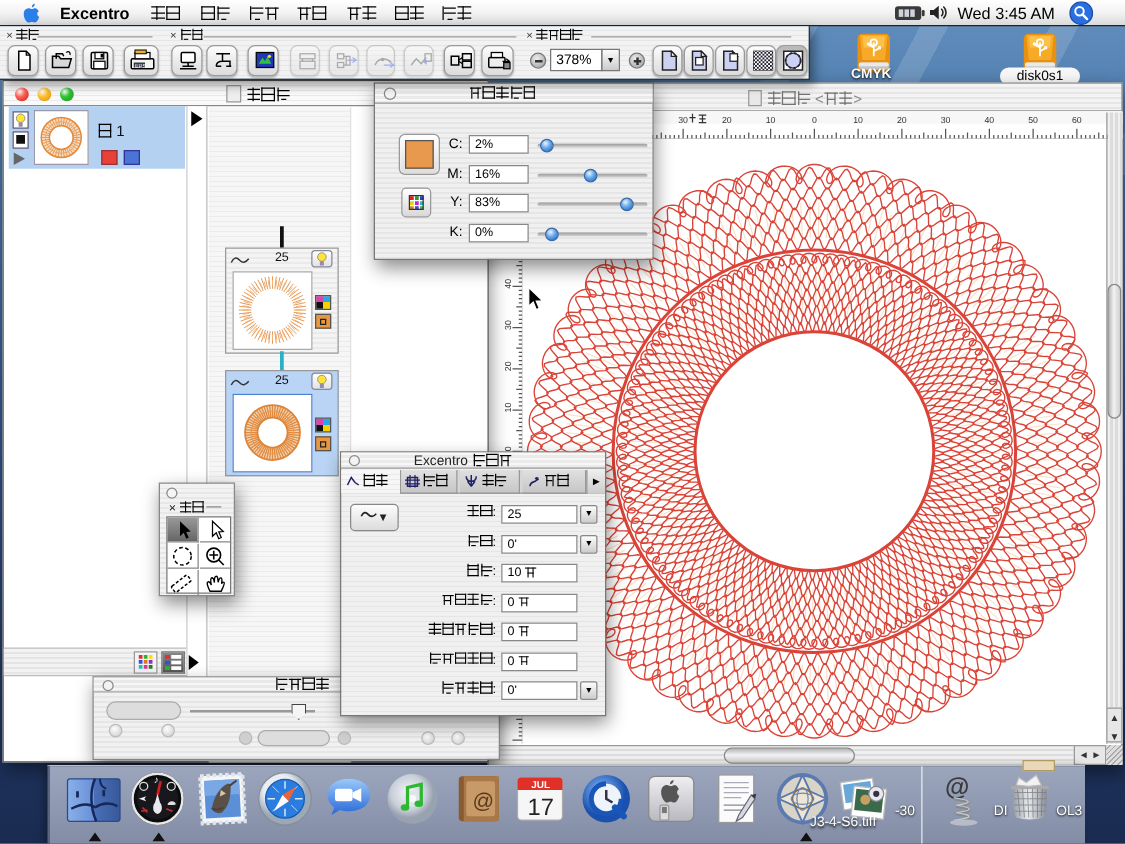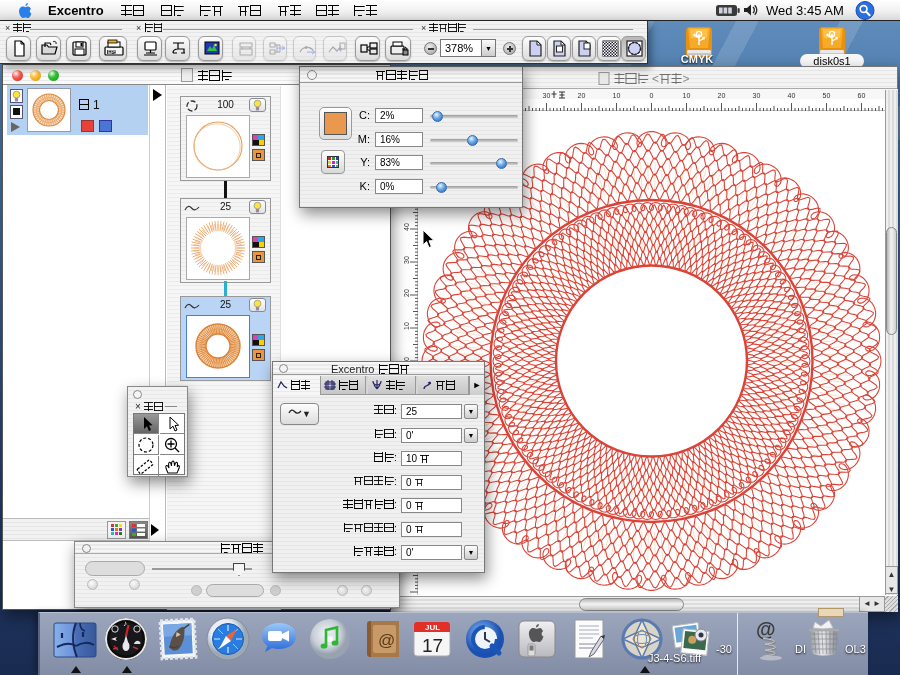--- a/index.html
+++ b/index.html
@@ -148,38 +148,20 @@
           <circle cx="21" cy="21" r="9.5" fill="none" stroke="#e08a40" stroke-width="1.2"></circle>
           <circle cx="21" cy="21" r="12.7" fill="none" stroke="#eaa668" stroke-width=".8"></circle>
         </svg></div>
 <div class="abs" style="left:71px;top:13px;font-size:12px;color:#111"><span class="cj cjB"></span> 1</div>
 <div class="abs" style="left:74px;top:35px;width:13px;height:12px;background:#e8413a;border:1px solid #933"></div>
 <div class="abs" style="left:92px;top:35px;width:13px;height:12px;background:#4a75d4;border:1px solid #339"></div>
 </div>
 <div class="abs" style="left:146px;top:20px;width:17px;height:461px;background:#fff;border-left:1px solid #ccc;border-right:1px solid #bbb"></div>
 <div class="abs" style="left:150px;top:24px;width:0;height:0;border-left:9px solid #000;border-top:6px solid transparent;border-bottom:6px solid transparent"></div>
 <div class="abs" style="left:164px;top:21px;width:114px;height:524px;background:repeating-linear-gradient(180deg,#f6f6f6 0 3px,#ebebeb 3px 4px);border-right:1px solid #e0e0e0"></div>
-<div class="abs" style="left:177px;top:31px;width:91px;height:85px;background:repeating-linear-gradient(180deg,#f4f4f4 0 3px,#eaeaea 3px 4px);border:1px solid #999">
-      <svg class="abs" style="left:4px;top:3px" width="14" height="12" viewBox="0 0 14 12">
-        <circle cx="7" cy="6" r="5" fill="none" stroke="#333" stroke-dasharray="5 2.2" stroke-width="1.3"></circle>
-      </svg>
-      <div class="abs" style="left:0;top:2px;width:100%;text-align:center;font-size:10px;color:#111">100</div>
-      <div class="abs" style="left:68px;top:1px;width:17px;height:14px;border:1px solid #889;background:linear-gradient(180deg,#fff,#e2e2e2);border-radius:3px;text-align:center;font-size:8px;line-height:13px"><svg width="11" height="13" viewBox="0 0 11 13" style="vertical-align:0px">
-          <circle cx="5.5" cy="4.6" r="3.4" fill="#ffe33a" stroke="#997" stroke-width=".8"></circle>
-          <rect x="3.9" y="8" width="3.2" height="3.4" fill="#98a"></rect>
-        </svg></div>
-      <div class="abs" style="left:5px;top:18px;width:64px;height:63px;background:#fff;border:1px solid #aaa"><svg width="62" height="61" viewBox="0 0 62 61">
-          <circle cx="31" cy="30" r="24" fill="none" stroke="#e8a060" stroke-width="1.1"></circle>
-          <circle cx="30" cy="31" r="23.2" fill="none" stroke="#f0c090" stroke-width=".8"></circle>
-        </svg></div>
-      <div class="abs" style="left:71px;top:37px;width:13px;height:12px;border:1px solid #555;background:conic-gradient(#28a8e8 0 25%,#f8d000 0 50%,#111 0 75%,#e040b0 0 100%)"></div>
-      <div class="abs" style="left:71px;top:52px;width:13px;height:12px;border:1px solid #555;background:#e8973f">
-        <div class="abs" style="left:3px;top:2.5px;width:5px;height:5px;border:1px solid #222;background:#e8973f"></div>
-      </div>
-    </div>
     <div class="abs" style="left:177px;top:133px;width:91px;height:85px;background:repeating-linear-gradient(180deg,#f4f4f4 0 3px,#eaeaea 3px 4px);border:1px solid #999">
       <svg class="abs" style="left:3px;top:4px" width="16" height="10" viewBox="0 0 16 10">
         <path d="M1 7 Q4 1 7.5 5 T15 4" fill="none" stroke="#333" stroke-width="1.2"></path>
       </svg>
       <div class="abs" style="left:0;top:2px;width:100%;text-align:center;font-size:10px;color:#111">25</div>
       <div class="abs" style="left:68px;top:1px;width:17px;height:14px;border:1px solid #889;background:linear-gradient(180deg,#fff,#e2e2e2);border-radius:3px;text-align:center;font-size:8px;line-height:13px"><svg width="11" height="13" viewBox="0 0 11 13" style="vertical-align:0px">
           <circle cx="5.5" cy="4.6" r="3.4" fill="#ffe33a" stroke="#997" stroke-width=".8"></circle>
           <rect x="3.9" y="8" width="3.2" height="3.4" fill="#98a"></rect>
         </svg></div>
       <div class="abs" style="left:5px;top:18px;width:64px;height:63px;background:#fff;border:1px solid #aaa"><svg width="62" height="61" viewBox="0 0 62 61">

